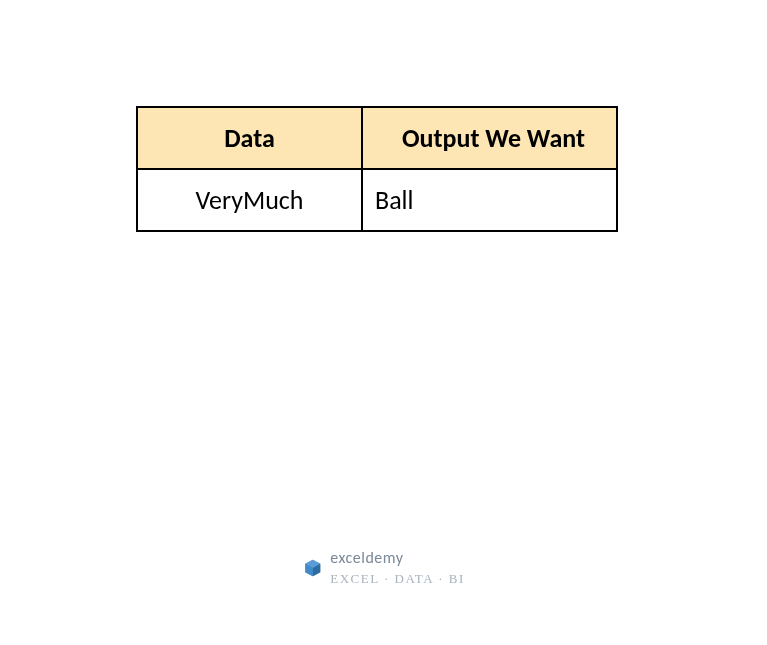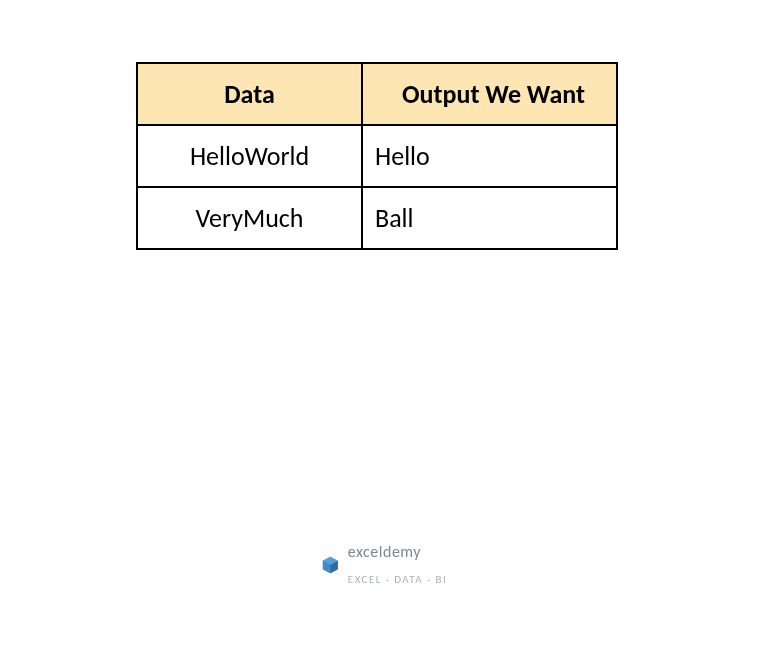--- a/index.html
+++ b/index.html
@@ -14,20 +14,21 @@
       font-family: Calibri, 'Segoe UI', Arial, sans-serif;
       position: relative;
     }
     .table-wrap {
       position: absolute;
       top: 62px;
       left: 136px;
     }
     table {
       border-collapse: collapse;
+      margin-top: 44px;
     }
     th, td {
       border: 2px solid #000;
       font-size: 26px;
       height: 62px;
       vertical-align: middle;
     }
     th {
       background: #fde6b3;
       font-weight: 700;
@@ -76,42 +77,39 @@
       flex-direction: column;
       line-height: 1;
     }
     .logo-title {
       font-size: 16px;
       font-weight: 500;
       color: #7a8a99;
       letter-spacing: 0.5px;
     }
     .logo-sub {
-      font-size: 11px;
+      font-size: 13px;
       color: #a8b3bd;
       letter-spacing: 1.5px;
-      margin-top: 14px;
+      margin-top: 6px;
+      font-family: Liberation Serif, serif;
     }
   </style>
 </head>
 <body>
 
 <div class="table-wrap">
   <table>
     <thead>
       <tr>
         <th class="col-data">Data</th>
         <th class="col-output">Output We Want</th>
       </tr>
     </thead>
     <tbody>
-      <tr>
-        <td class="col-data">HelloWorld</td>
-        <td class="col-output">Hello</td>
-      </tr>
       <tr>
         <td class="col-data">VeryMuch</td>
         <td class="col-output">Ball</td>
       </tr>
     </tbody>
   </table>
 </div>
 
 <div class="logo-wrap">
   <span class="logo-icon">

